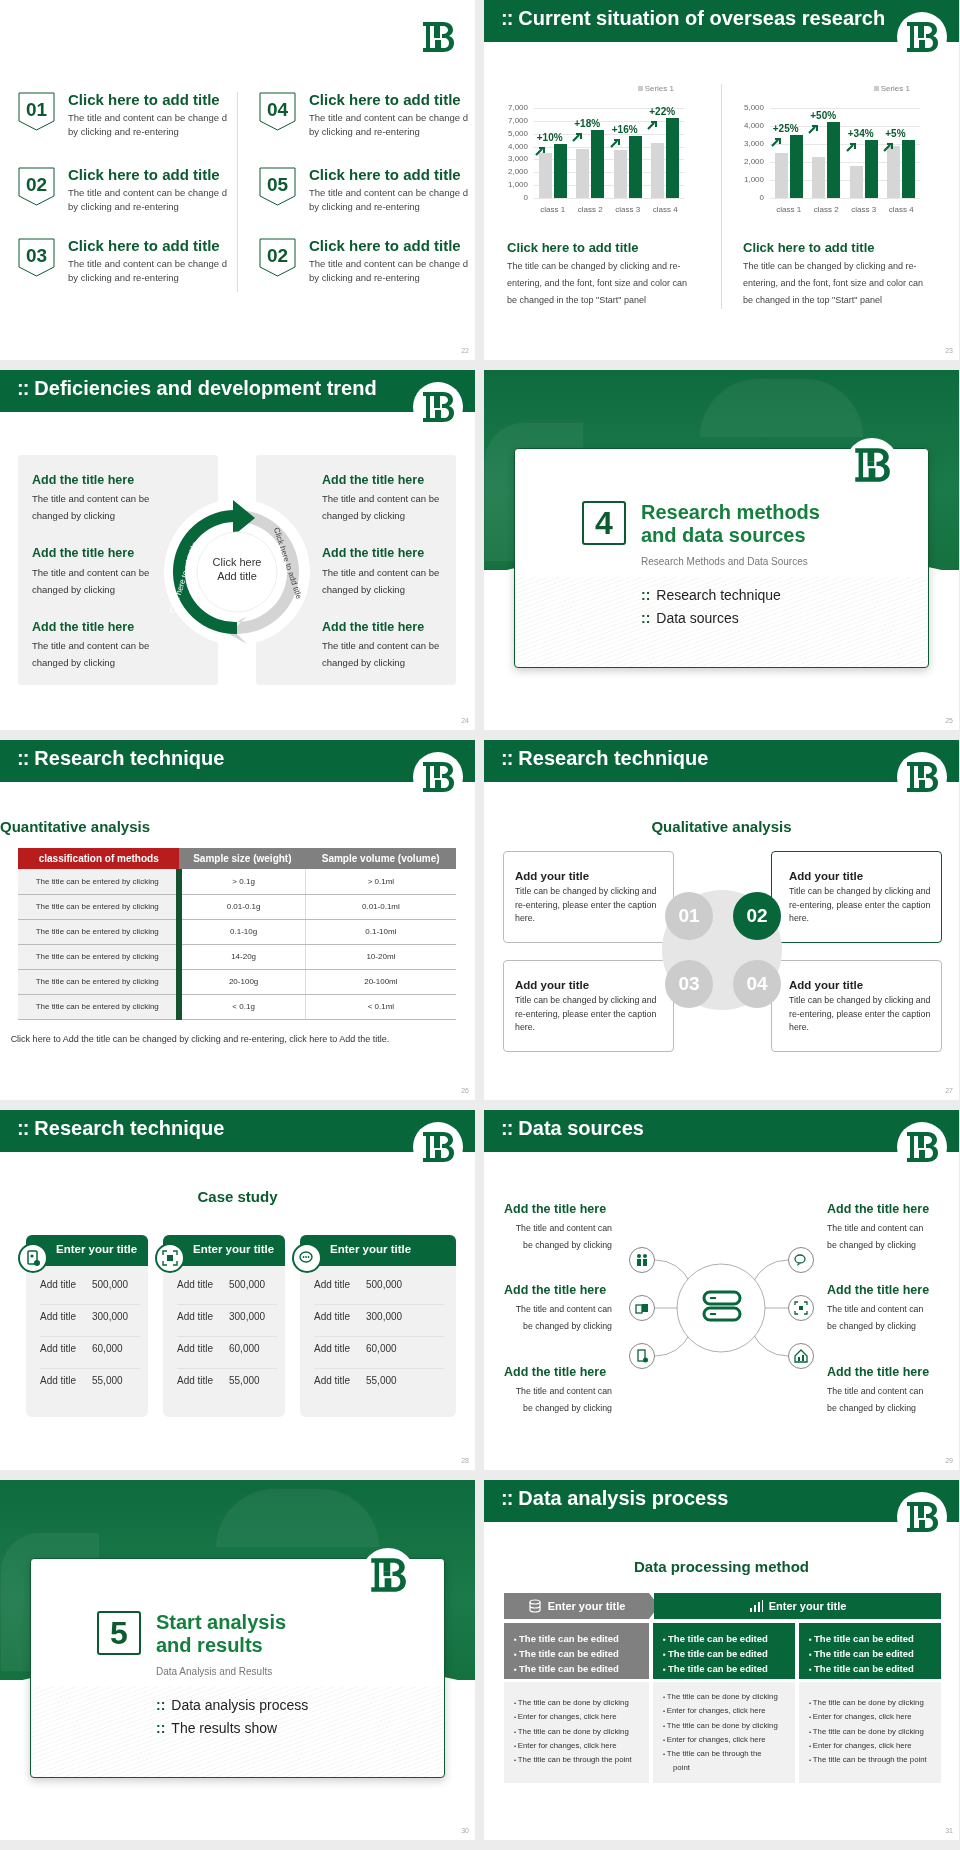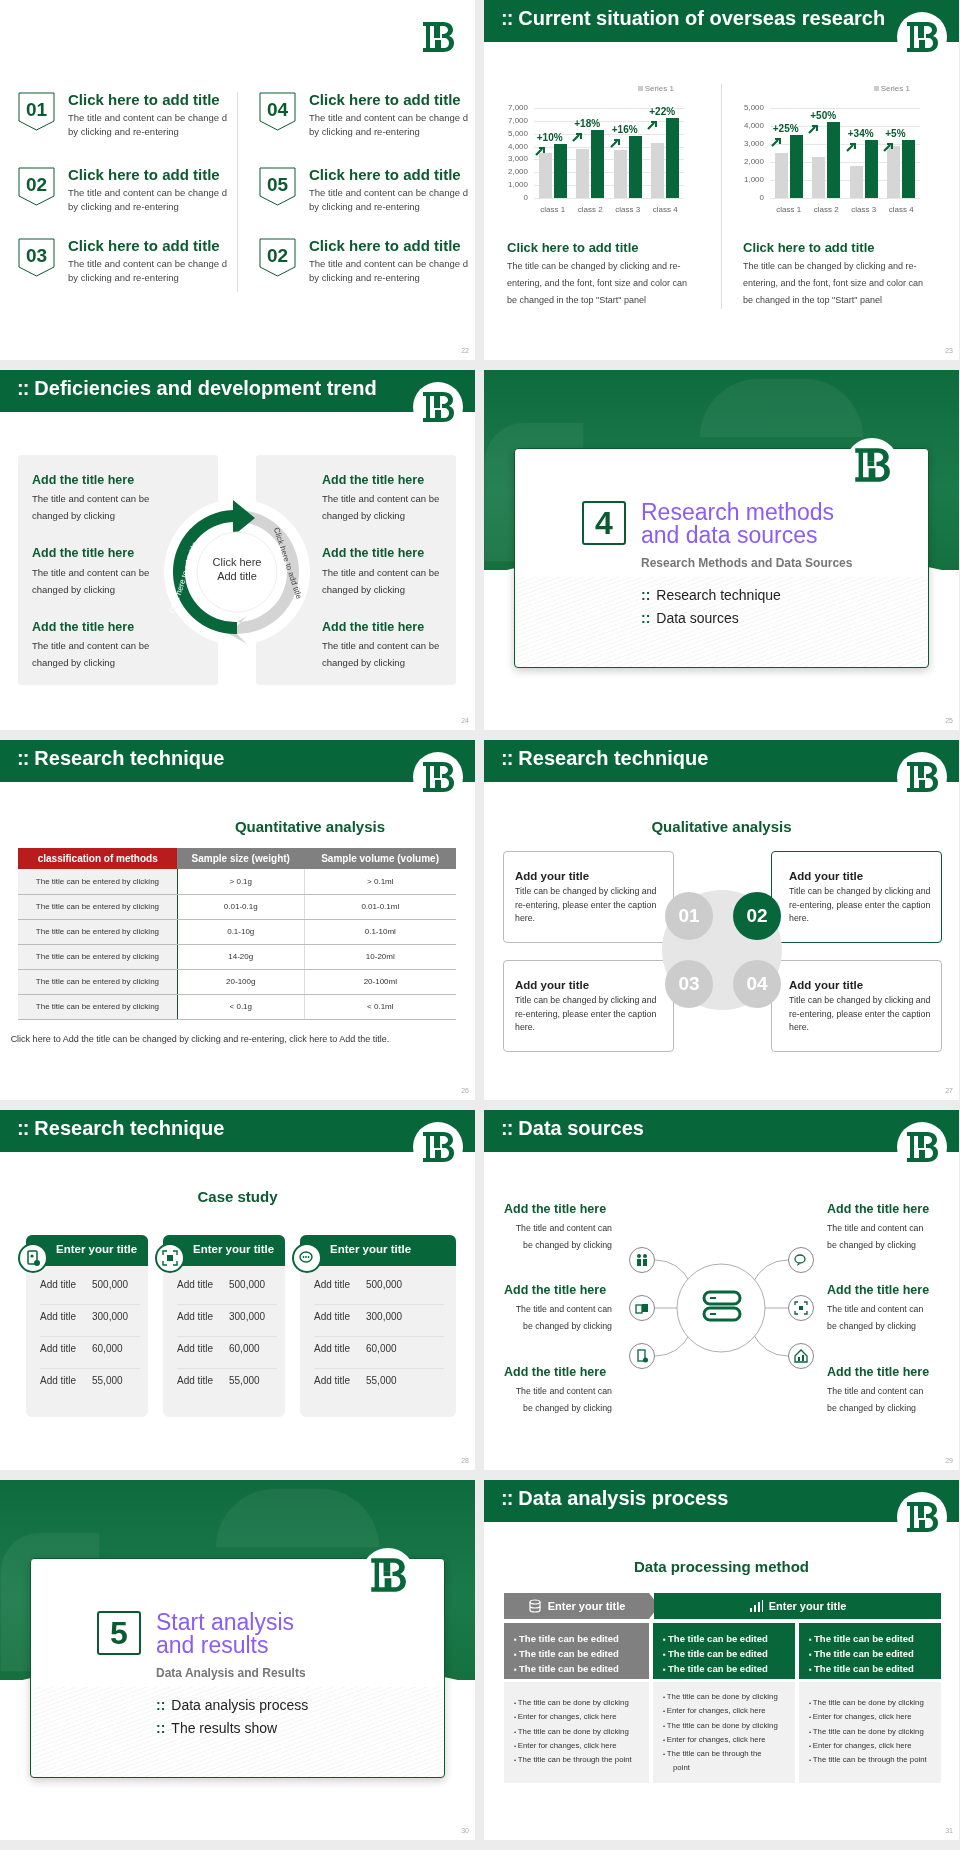--- a/index.html
+++ b/index.html
@@ -33,31 +33,31 @@
 .panel{position:absolute;background:#f1f1f1;border-radius:3px}
 .s3t{position:absolute;font-size:12.5px}
 .s3d{position:absolute;font-size:9.5px;line-height:17px;color:#333}
 
 .bgband{position:absolute;left:0;top:0;width:100%;height:200px;background:linear-gradient(180deg,#0e6b3e 0%,#1b7a4a 60%,#15703f 100%)}
 .bgcurve{position:absolute;left:-60px;top:180px;width:600px;height:160px;background:#fff;border-radius:50% 50% 0 0/40% 40% 0 0}
 .bld{position:absolute;background:rgba(255,255,255,.06);border:1px solid rgba(0,0,0,.08)}
 .card{position:absolute;left:30px;top:78px;width:415px;height:220px;background:#fff;border:1px solid #0b5a30;border-radius:4px;box-shadow:0 3px 8px rgba(0,0,0,.2);overflow:hidden}
 .wave{position:absolute;left:0;bottom:0;width:100%;height:90px;background:repeating-linear-gradient(160deg,rgba(0,0,0,0) 0 3px,rgba(0,0,0,.035) 3px 4px)}
 .numbox{position:absolute;width:44px;height:44px;border:2px solid #0b5a30;border-radius:3px;color:#0b5a30;font-weight:bold;font-size:32px;text-align:center;line-height:40px}
-.sec-title{position:absolute;font-size:23px;font-weight:normal;color:#8b5cf6;line-height:23px}
-.sec-sub{position:absolute;font-size:12px;font-weight:bold;color:#777}
+.sec-title{position:absolute;font-size:20px;font-weight:bold;color:#15803d;line-height:23px}
+.sec-sub{position:absolute;font-size:10px;font-weight:normal;color:#777}
 .sec-li{position:absolute;font-size:14px;color:#222}
 .sec-li b{color:#0b5a30;margin-right:6px}
 
 table.qt{position:absolute;left:18px;top:108px;width:438px;border-collapse:collapse;font-size:8px}
 .qt th{height:21px;color:#fff;font-size:10px;font-weight:bold}
 .qt th.g{background:#b91c1c}
 .qt th.k{background:#808080}
 .qt td{height:25px;text-align:center;border-bottom:1px solid #bbb;color:#333}
-.qt td.c1{background:#f1f1f1;border-right:1px solid #14532d}
+.qt td.c1{background:#f1f1f1;border-right:6px solid #14532d}
 .qt td.c2{border-right:1px solid #ddd}
 
 .qbox{position:absolute;width:171px;height:92px;border:1px solid #bbb;border-radius:4px;background:#fff}
 .qbox.hl{border-color:#0b5a30}
 .qbox .t{position:absolute;left:11px;top:18px;font-size:11.5px;font-weight:bold;color:#222}
 .qbox .d{position:absolute;left:11px;top:33px;width:150px;font-size:8.8px;line-height:13.5px;color:#333}
 .qnum{position:absolute;width:48px;height:48px;border-radius:50%;background:#ccc;color:#fff;font-weight:bold;font-size:19px;text-align:center;line-height:48px}
 .qnum.g{background:#07663a}
 
 .cs{position:absolute;top:125px;width:122px;height:182px;background:#f1f1f1;border-radius:6px}
@@ -339,21 +339,21 @@
 
 <div class="slide" style="left:0;top:740px">
   <div class="hdr">
     <div class="hdr-title"><span class="dots">::</span><span>Research technique</span></div>
   </div>
   <div class="logo">
       <svg viewBox="0 0 34 34">
         <use href="#hb"></use>
       </svg>
     </div>
-  <div class="gtitle" style="position:absolute;left:0;width:385px;text-align:right;top:78px;font-size:15px">Quantitative analysis</div>
+  <div class="gtitle" style="position:absolute;left:0;width:385px;text-align:left;top:78px;font-size:15px">Quantitative analysis</div>
   <table class="qt">
     <thead>
         <tr>
       <th class="g">classification of methods</th>
       <th class="k">Sample size (weight)</th>
       <th class="k">Sample volume (volume)</th>
     </tr>
       </thead>
     <tbody>
       <tr>

